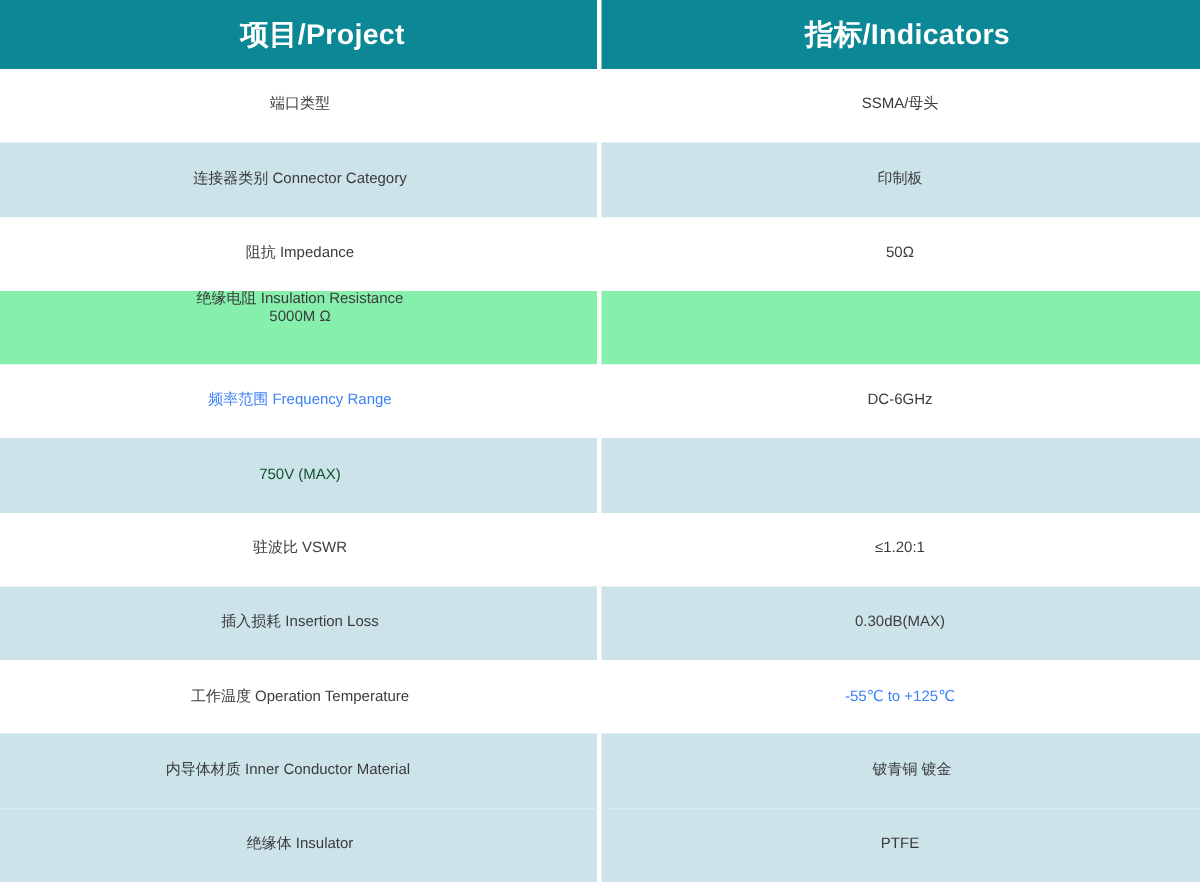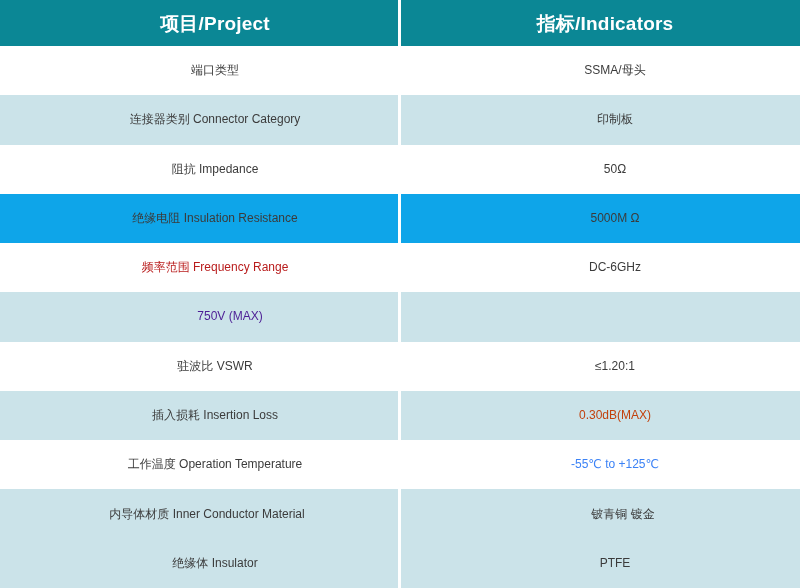--- a/index.html
+++ b/index.html
@@ -66,26 +66,25 @@
   }
   .trow.alt { background: #cbe3e9; }
   .trow.plain { background: #ffffff; }
 
   .trow .td {
     display: flex;
     align-items: center;
     justify-content: center;
     text-align: center;
     color: #3b3b3b;
-    font-size: 12px;
+    font-size: 10px;
     line-height: 1.25;
     padding: 0 10px;
     box-sizing: border-box;
     white-space: nowrap;
-    margin-left: 30px;
   }
   .trow .td.col-a { width: 400px; }
   .trow .td.col-b { width: 400px; }
 
   
   .row-divider {
     position: absolute;
     left: 398px;
     top: 0;
     width: 3px;
@@ -115,43 +114,43 @@
       <div class="trow alt" style="background: rgb(203, 227, 233);">
         <div class="td col-a" style="color: rgb(59, 59, 59);">连接器类别 Connector Category</div>
         <div class="row-divider" style="background: rgb(255, 255, 255);"></div>
         <div class="td col-b" style="color: rgb(59, 59, 59);">印制板</div>
       </div>
       <div class="trow plain" style="background: rgb(255, 255, 255); align-items: center;">
         <div class="td col-a" style="color: rgb(59, 59, 59);">阻抗 Impedance</div>
         <div class="row-divider" style="background: rgb(255, 255, 255);"></div>
         <div class="td col-b" style="color: rgb(59, 59, 59);">50Ω</div>
       </div>
-      <div class="trow alt" style="background: #0ea5e9;">
+      <div class="trow alt" style="background: #86efac; flex-direction: column;">
         <div class="td col-a" style="color: rgb(59, 59, 59);">绝缘电阻 Insulation Resistance</div>
         <div class="row-divider" style="background: rgb(255, 255, 255);"></div>
         <div class="td col-b" style="color: rgb(59, 59, 59);">5000M Ω</div>
       </div>
       <div class="trow plain" style="background: rgb(255, 255, 255);">
-        <div class="td col-a" style="color: #b91c1c;">频率范围 Frequency Range</div>
+        <div class="td col-a" style="color: #3b82f6;">频率范围 Frequency Range</div>
         <div class="row-divider" style="background: rgb(255, 255, 255);"></div>
         <div class="td col-b" style="color: rgb(59, 59, 59);">DC-6GHz</div>
       </div>
       <div class="trow alt" style="background: rgb(203, 227, 233);">
         <div class="row-divider" style="background: rgb(255, 255, 255);"></div>
-        <div class="td col-b" style="color: #4c1d95;">750V (MAX)</div>
+        <div class="td col-b" style="color: #14532d;">750V (MAX)</div>
       </div>
       <div class="trow plain" style="background: rgb(255, 255, 255);">
         <div class="td col-a" style="color: rgb(59, 59, 59);">驻波比 VSWR</div>
         <div class="row-divider" style="background: rgb(255, 255, 255);"></div>
         <div class="td col-b" style="color: rgb(59, 59, 59);">≤1.20:1</div>
       </div>
       <div class="trow alt" style="background: rgb(203, 227, 233);">
         <div class="td col-a" style="color: rgb(59, 59, 59);">插入损耗 Insertion Loss</div>
         <div class="row-divider" style="background: rgb(255, 255, 255);"></div>
-        <div class="td col-b" style="color: #c2410c;">0.30dB(MAX)</div>
+        <div class="td col-b" style="color: #404040;">0.30dB(MAX)</div>
       </div>
       <div class="trow plain" style="background: rgb(255, 255, 255);">
         <div class="td col-a" style="color: rgb(59, 59, 59);">工作温度 Operation Temperature</div>
         <div class="row-divider" style="background: rgb(255, 255, 255);"></div>
         <div class="td col-b" style="color: #3b82f6;">-55℃ to +125℃</div>
       </div>
       <div class="trow alt" style="background: rgb(203, 227, 233); gap: 32px;">
         <div class="td col-a" style="color: rgb(59, 59, 59);">内导体材质 Inner Conductor Material</div>
         <div class="row-divider" style="background: rgb(255, 255, 255);"></div>
         <div class="td col-b" style="color: rgb(59, 59, 59);">铍青铜 镀金</div>

